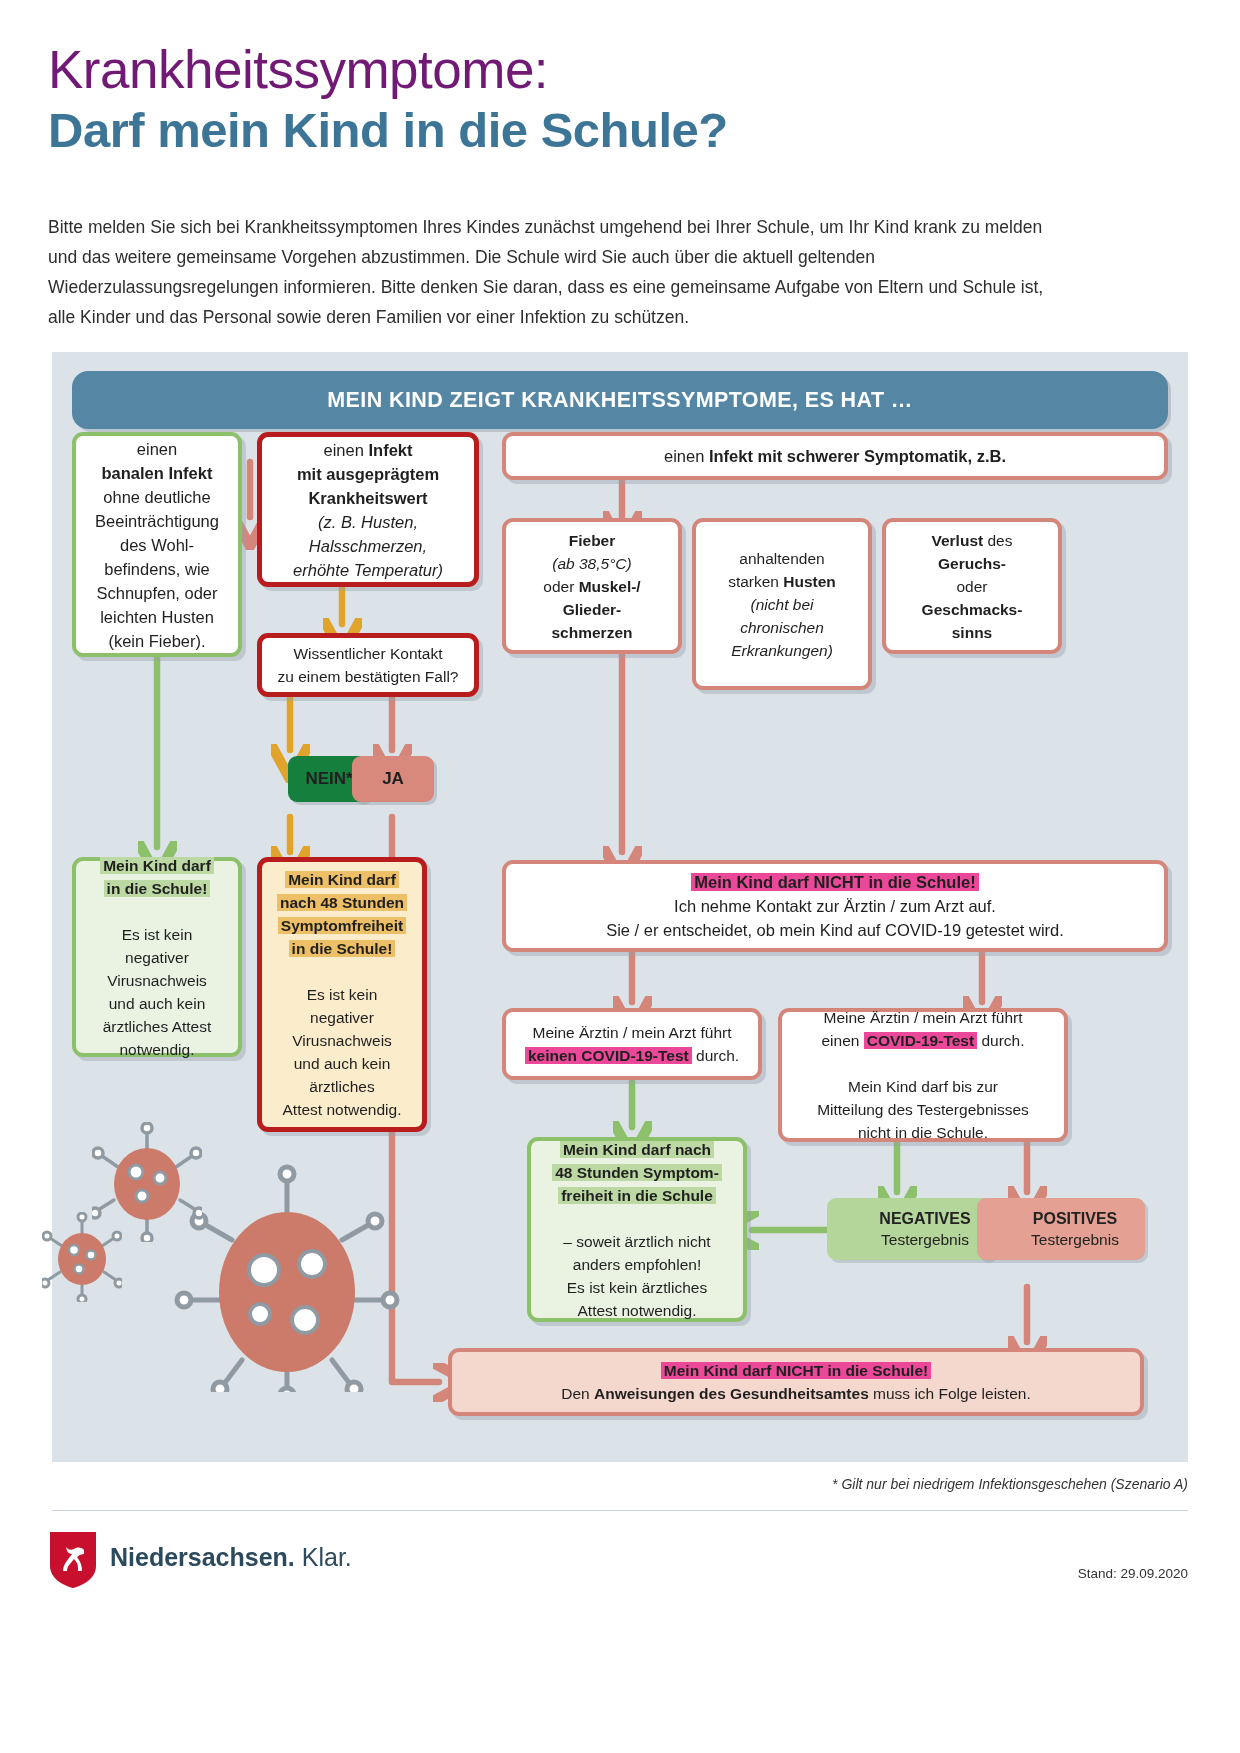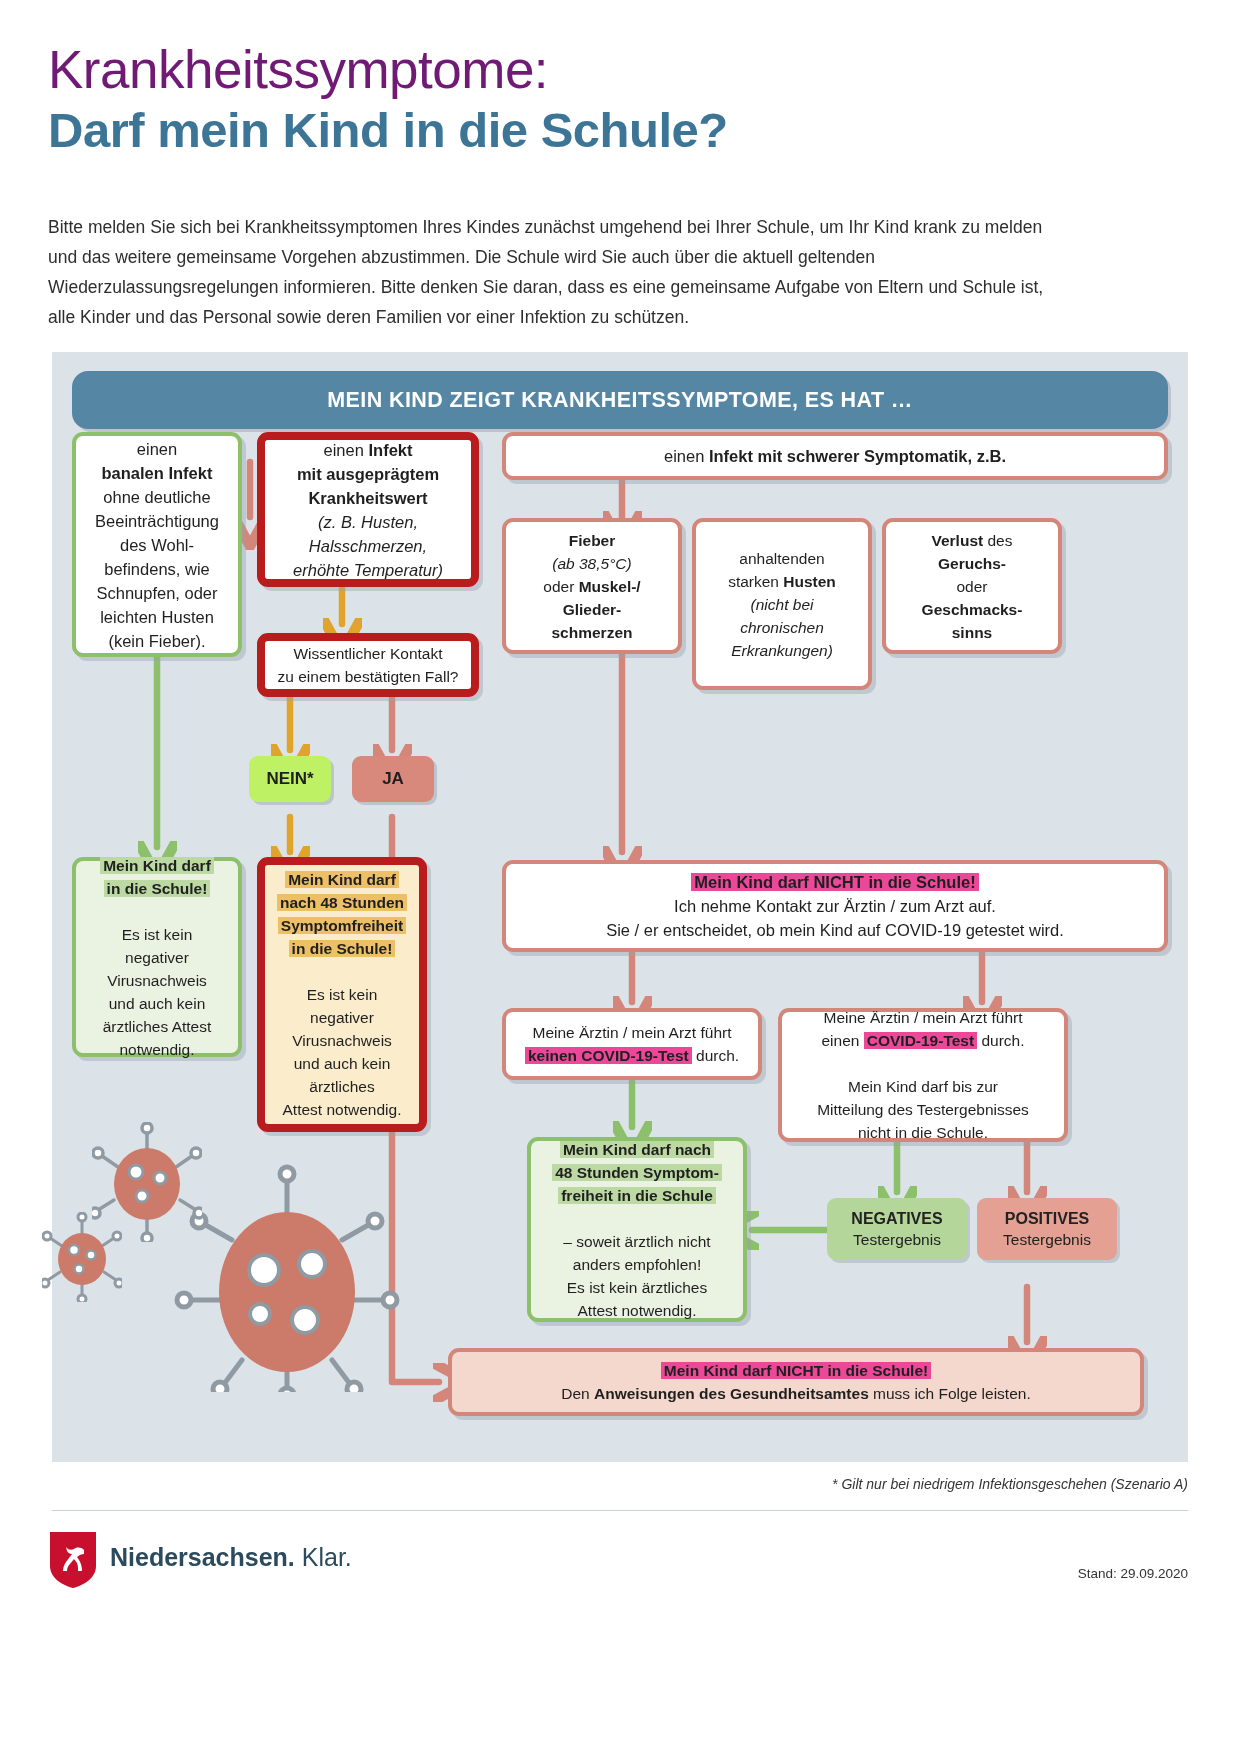--- a/index.html
+++ b/index.html
@@ -25,45 +25,45 @@
   .banner{position:absolute;left:20px;top:19px;width:1096px;height:58px;background:#5587a5;
     border-radius:16px;color:#fff;font-weight:700;font-size:21.5px;letter-spacing:0.4px;
     display:flex;align-items:center;justify-content:center;
     box-shadow:3px 3px 0 rgba(150,160,170,0.45);}
 
   .box{position:absolute;background:#fff;border-radius:11px;box-sizing:border-box;
     display:flex;align-items:center;justify-content:center;text-align:center;
     box-shadow:4px 4px 0 rgba(150,160,170,0.40);}
   .box .inner{padding:22px 10px;width:100%;}
   .g{border:4px solid #8cc06a;}
-  .o{border:8px solid #b91c1c;}
+  .o{border:5px solid #b91c1c;}
   .r{border:4px solid #d4867a;}
   .fill-g{background:#eaf3e2;}
   .fill-o{background:#fbeccb;}
   .fill-r{background:#f5d8cd;}
 
   .t{font-size:16.5px;line-height:24px;color:#1f1f1f;}
   .t b{font-weight:700;}
   .t i{font-style:italic;}
   .sm{font-size:15.5px;line-height:23px;}
 
   .hl-g{background:#bcd9a3;padding:0 3px;font-weight:700;}
   .hl-o{background:#edbf67;padding:0 3px;font-weight:700;}
   .hl-r{background:#ec4899;padding:0 3px;font-weight:700;}
 
   
   .pill{position:absolute;border-radius:9px;display:flex;align-items:center;justify-content:center;
     font-weight:700;font-size:17px;color:#1f1f1f;box-shadow:3px 3px 0 rgba(150,160,170,0.45);}
-  .pill-o{background:#bef264;}
+  .pill-o{background:#15803d;margin-left:39px;}
   .pill-r{background:#d9897c;}
 
   
   .chip{position:absolute;border-radius:9px;text-align:center;
     box-shadow:3px 3px 0 rgba(150,160,170,0.40);display:flex;flex-direction:column;
-    align-items:center;justify-content:center;font-size:15.5px;line-height:21px;}
+    align-items:center;justify-content:center;font-size:15.5px;line-height:21px;padding-left:28px;}
   .chip .big{font-weight:700;font-size:16px;}
   .chip-g{background:#b5d69a;}
   .chip-r{background:#e3a093;}
 
   
   .arrows{position:absolute;left:0;top:0;width:1136px;height:1110px;pointer-events:none;}
 
   
   .virus{position:absolute;}
 

